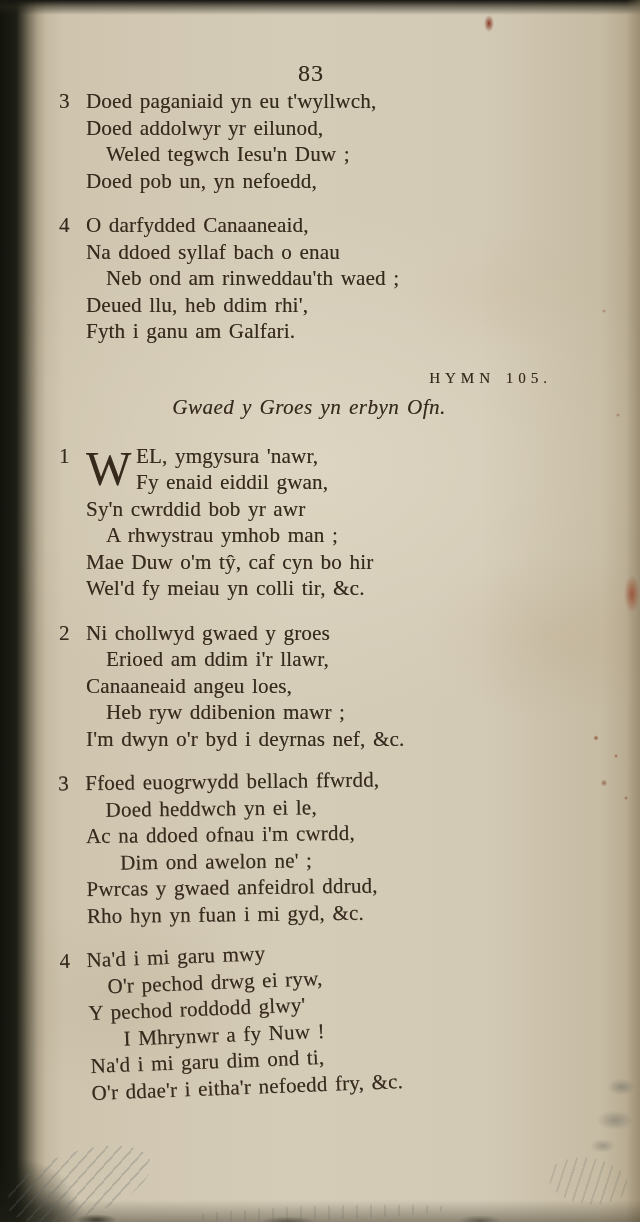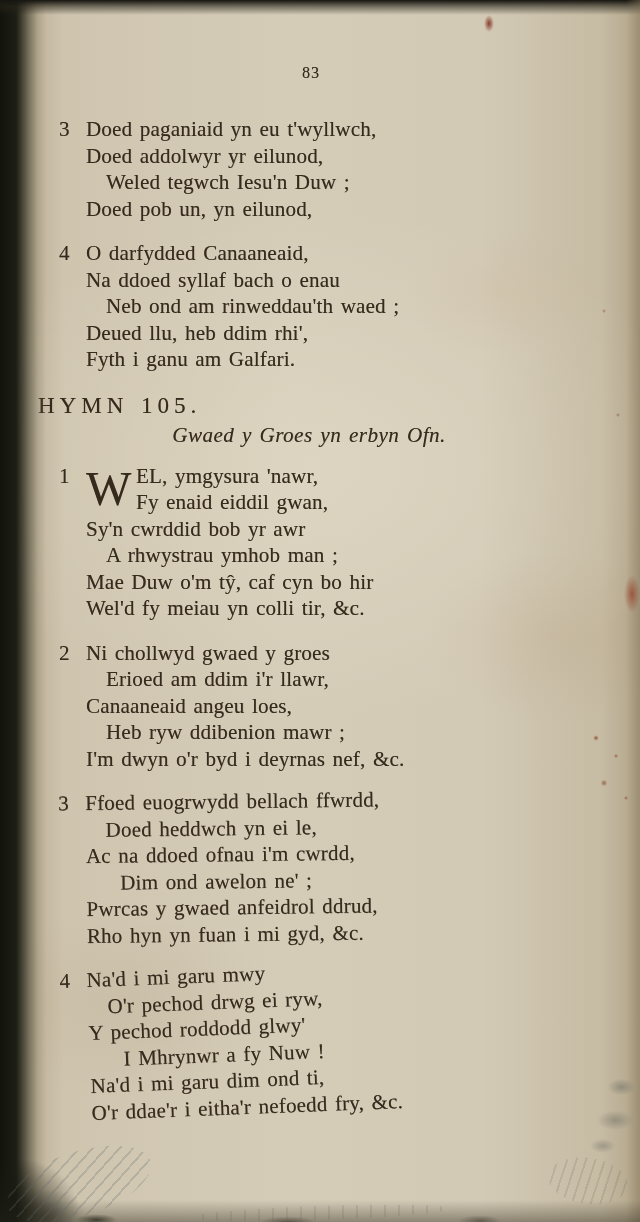--- a/index.html
+++ b/index.html
@@ -20,43 +20,43 @@
   }
   .content {
     position:relative; z-index:2;
     padding:58px 40px 0 86px;
     color:#362a1d;
     font-size:21px; line-height:26.5px;
     letter-spacing:0.2px; word-spacing:2px;
     text-shadow:0.3px 0.3px 0.4px rgba(46,34,22,0.45);
   }
   .page-number {
-    text-align:center; font-size:16px; line-height:30px;
-    letter-spacing:1px; margin-bottom:28px;
+    text-align:center; font-size:24px; line-height:30px;
+    letter-spacing:1px; 
     transform:translateX(-32px);
   }
   .verse { position:relative; margin-bottom:18px; }
   .verse-number { position:absolute; left:-27px; top:0; }
   .verse-body::after { content:""; display:block; clear:both; }
   .line { white-space:nowrap; height:26.5px; }
   .indent-1 { padding-left:20px; }
   .indent-2 { padding-left:34px; }
   .dropcap {
     float:left; width:42px; height:52px;
     font-size:48px; line-height:50px;
     margin:1px 8px 0 0; text-align:left;
   }
   .hymn-heading {
-    text-align:left; font-size:23px; line-height:30px;
+    text-align:right; font-size:15px; line-height:30px;
     letter-spacing:5px; margin:4px 0 0;
     transform:translateX(-48px);
   }
   .hymn-subtitle {
     text-align:center; font-style:italic; font-size:21px; line-height:28px;
-    letter-spacing:0.5px; margin:0 0 14px;
+    letter-spacing:0.5px; margin:0 0 22px;
     transform:translateX(-34px);
   }
   
   .v4 { transform:rotate(-0.7deg); transform-origin:0 50%; }
   .v5 { transform:rotate(-2.2deg); transform-origin:0 0; margin-top:8px; }
 
   .edge, .stain, .squiggle, .corner-bl { position:absolute; z-index:3; pointer-events:none; }
   .edge-left {
     left:0; top:0; bottom:0; width:46px;
     background:linear-gradient(90deg, #12130c 0%, #1d1e15 35%, rgba(61,60,44,0.55) 62%, rgba(120,112,88,0.25) 82%, transparent 100%);
@@ -135,21 +135,21 @@
 <div class="scan">
   <div class="content">
     <div class="page-number">83</div>
     <div id="blocks">
         <div class="verse v0">
           <span class="verse-number">3</span>
           <div class="verse-body">
             <div class="line indent-0">Doed paganiaid yn eu t'wyllwch,</div>
             <div class="line indent-0">Doed addolwyr yr eilunod,</div>
             <div class="line indent-1">Weled tegwch Iesu'n Duw ;</div>
-            <div class="line indent-0">Doed pob un, yn eilunod,</div>
+            <div class="line indent-0">Doed pob un, yn nefoedd,</div>
           </div>
         </div>
         <div class="verse v1">
           <span class="verse-number">4</span>
           <div class="verse-body">
             <div class="line indent-0">O darfydded Canaaneaid,</div>
             <div class="line indent-0">Na ddoed syllaf bach o enau</div>
             <div class="line indent-1">Neb ond am rinweddau'th waed ;</div>
             <div class="line indent-0">Deued llu, heb ddim rhi',</div>
             <div class="line indent-0">Fyth i ganu am Galfari.</div>

